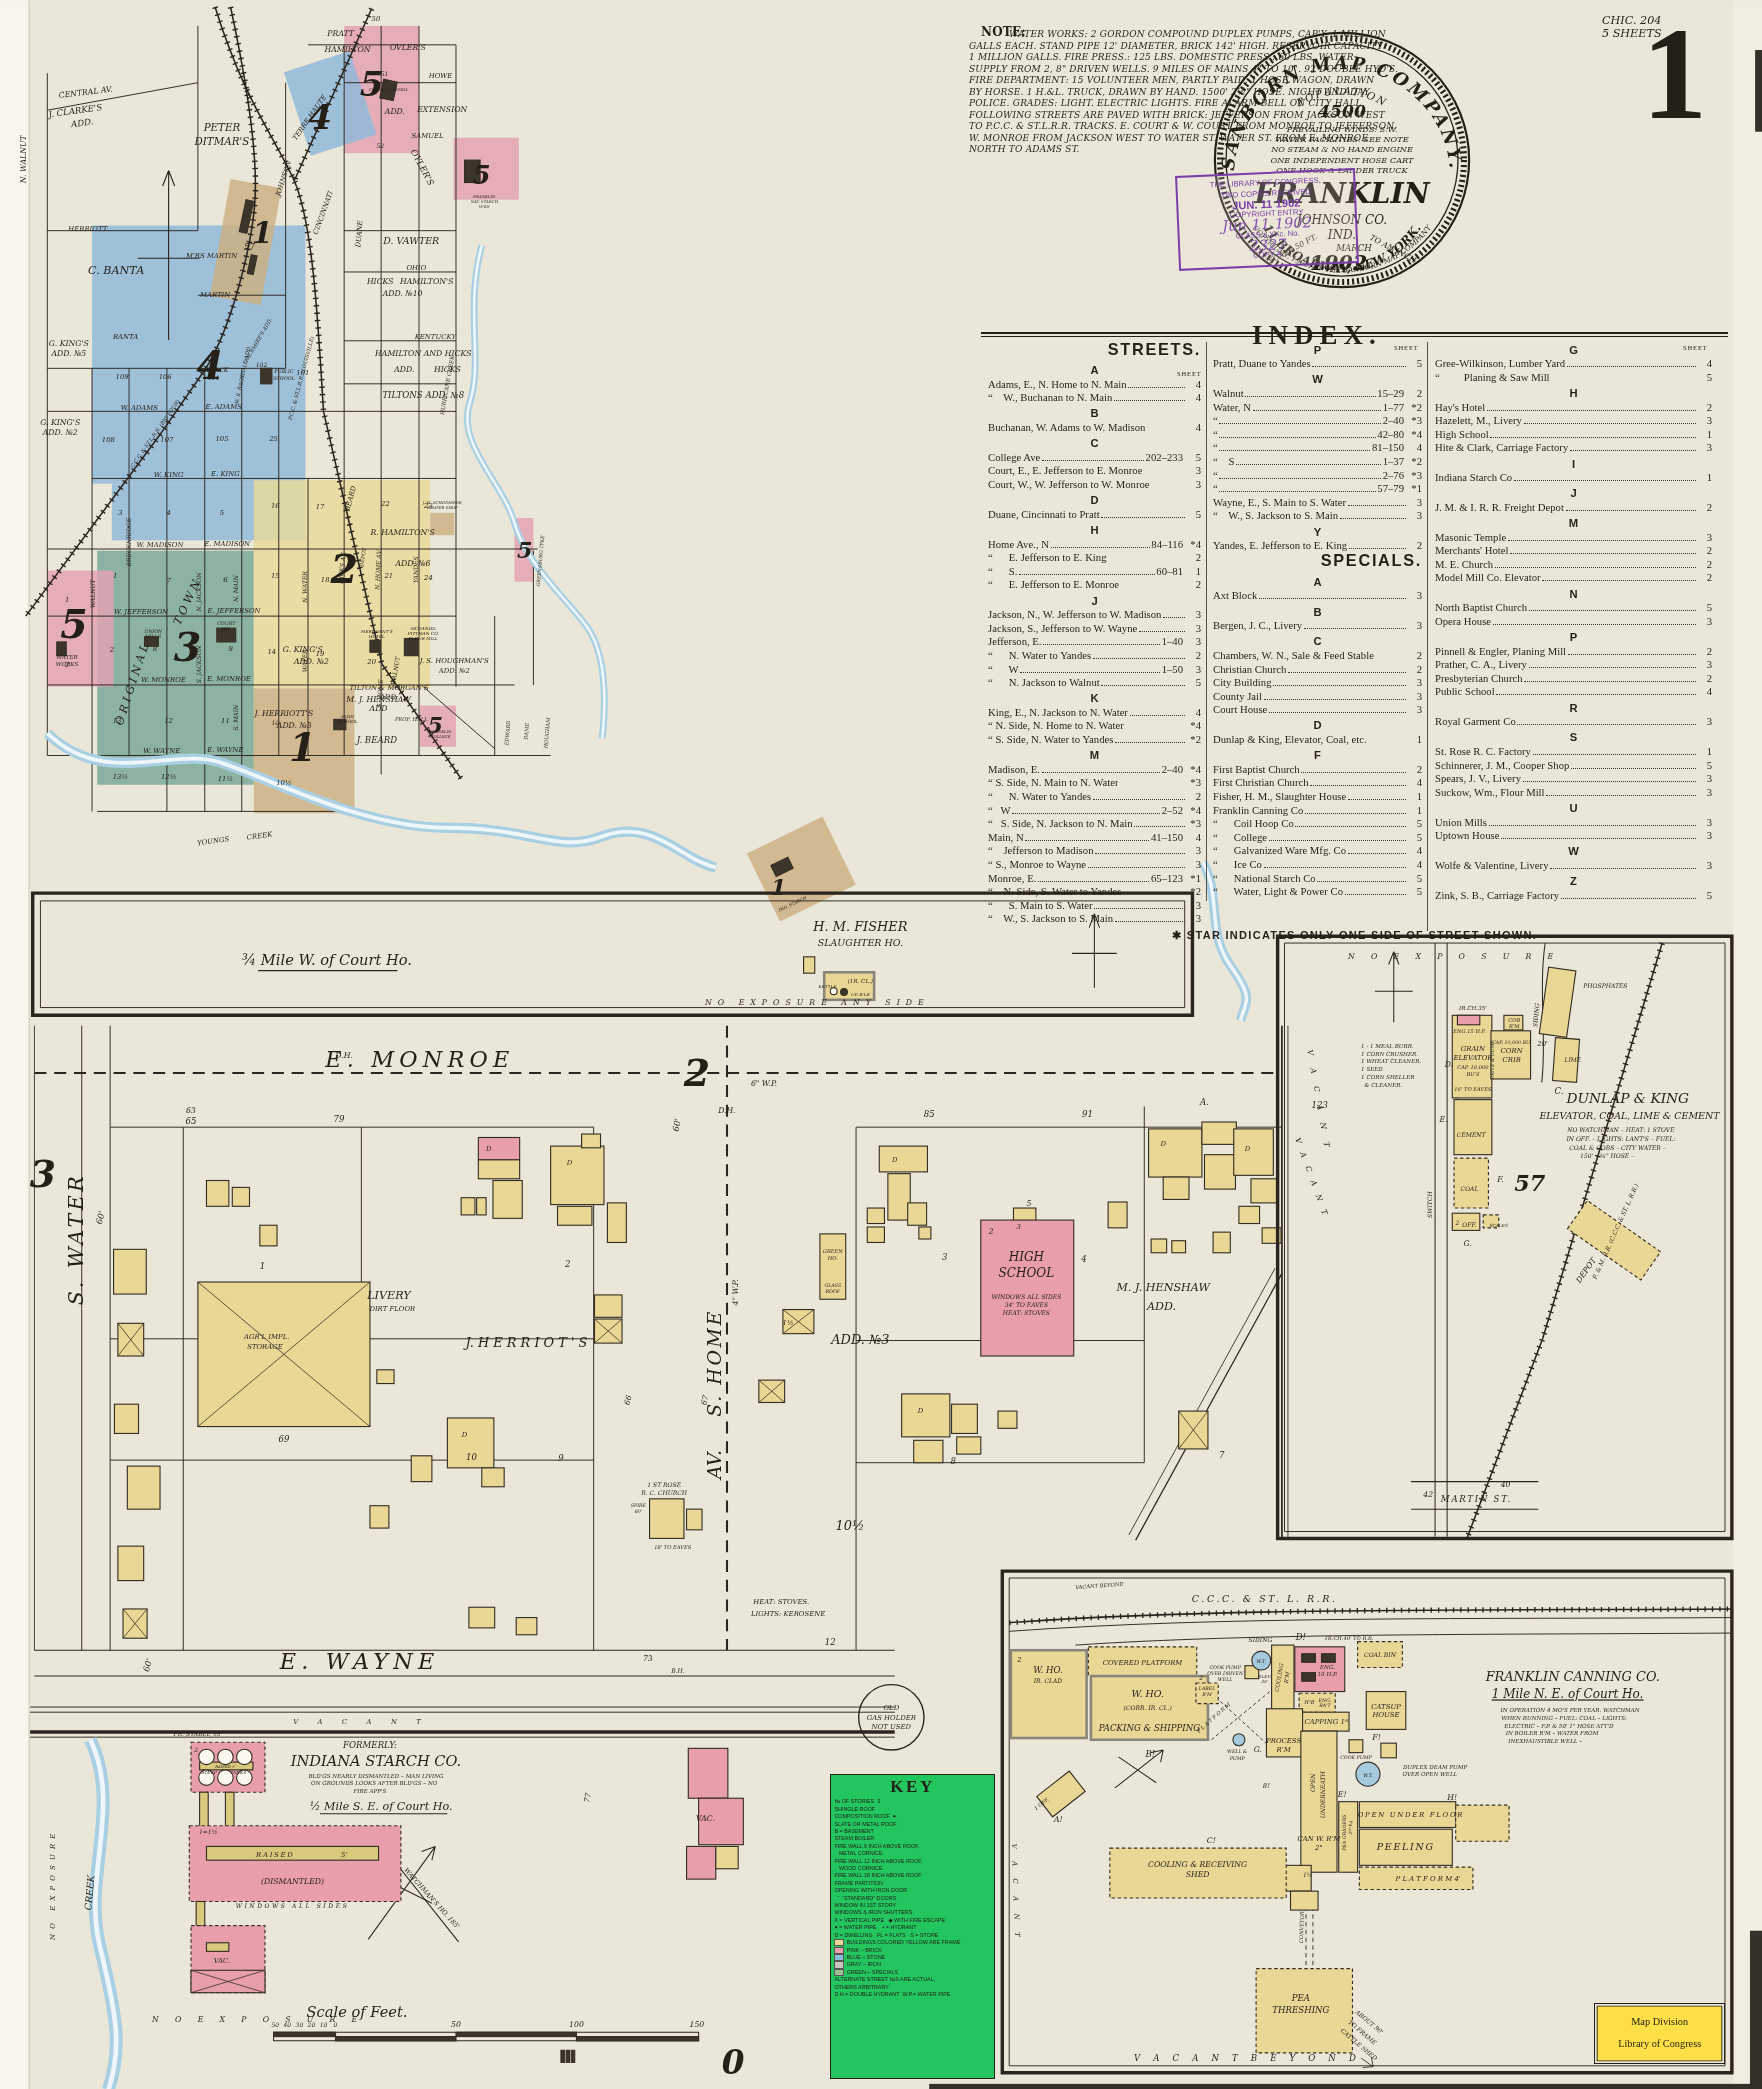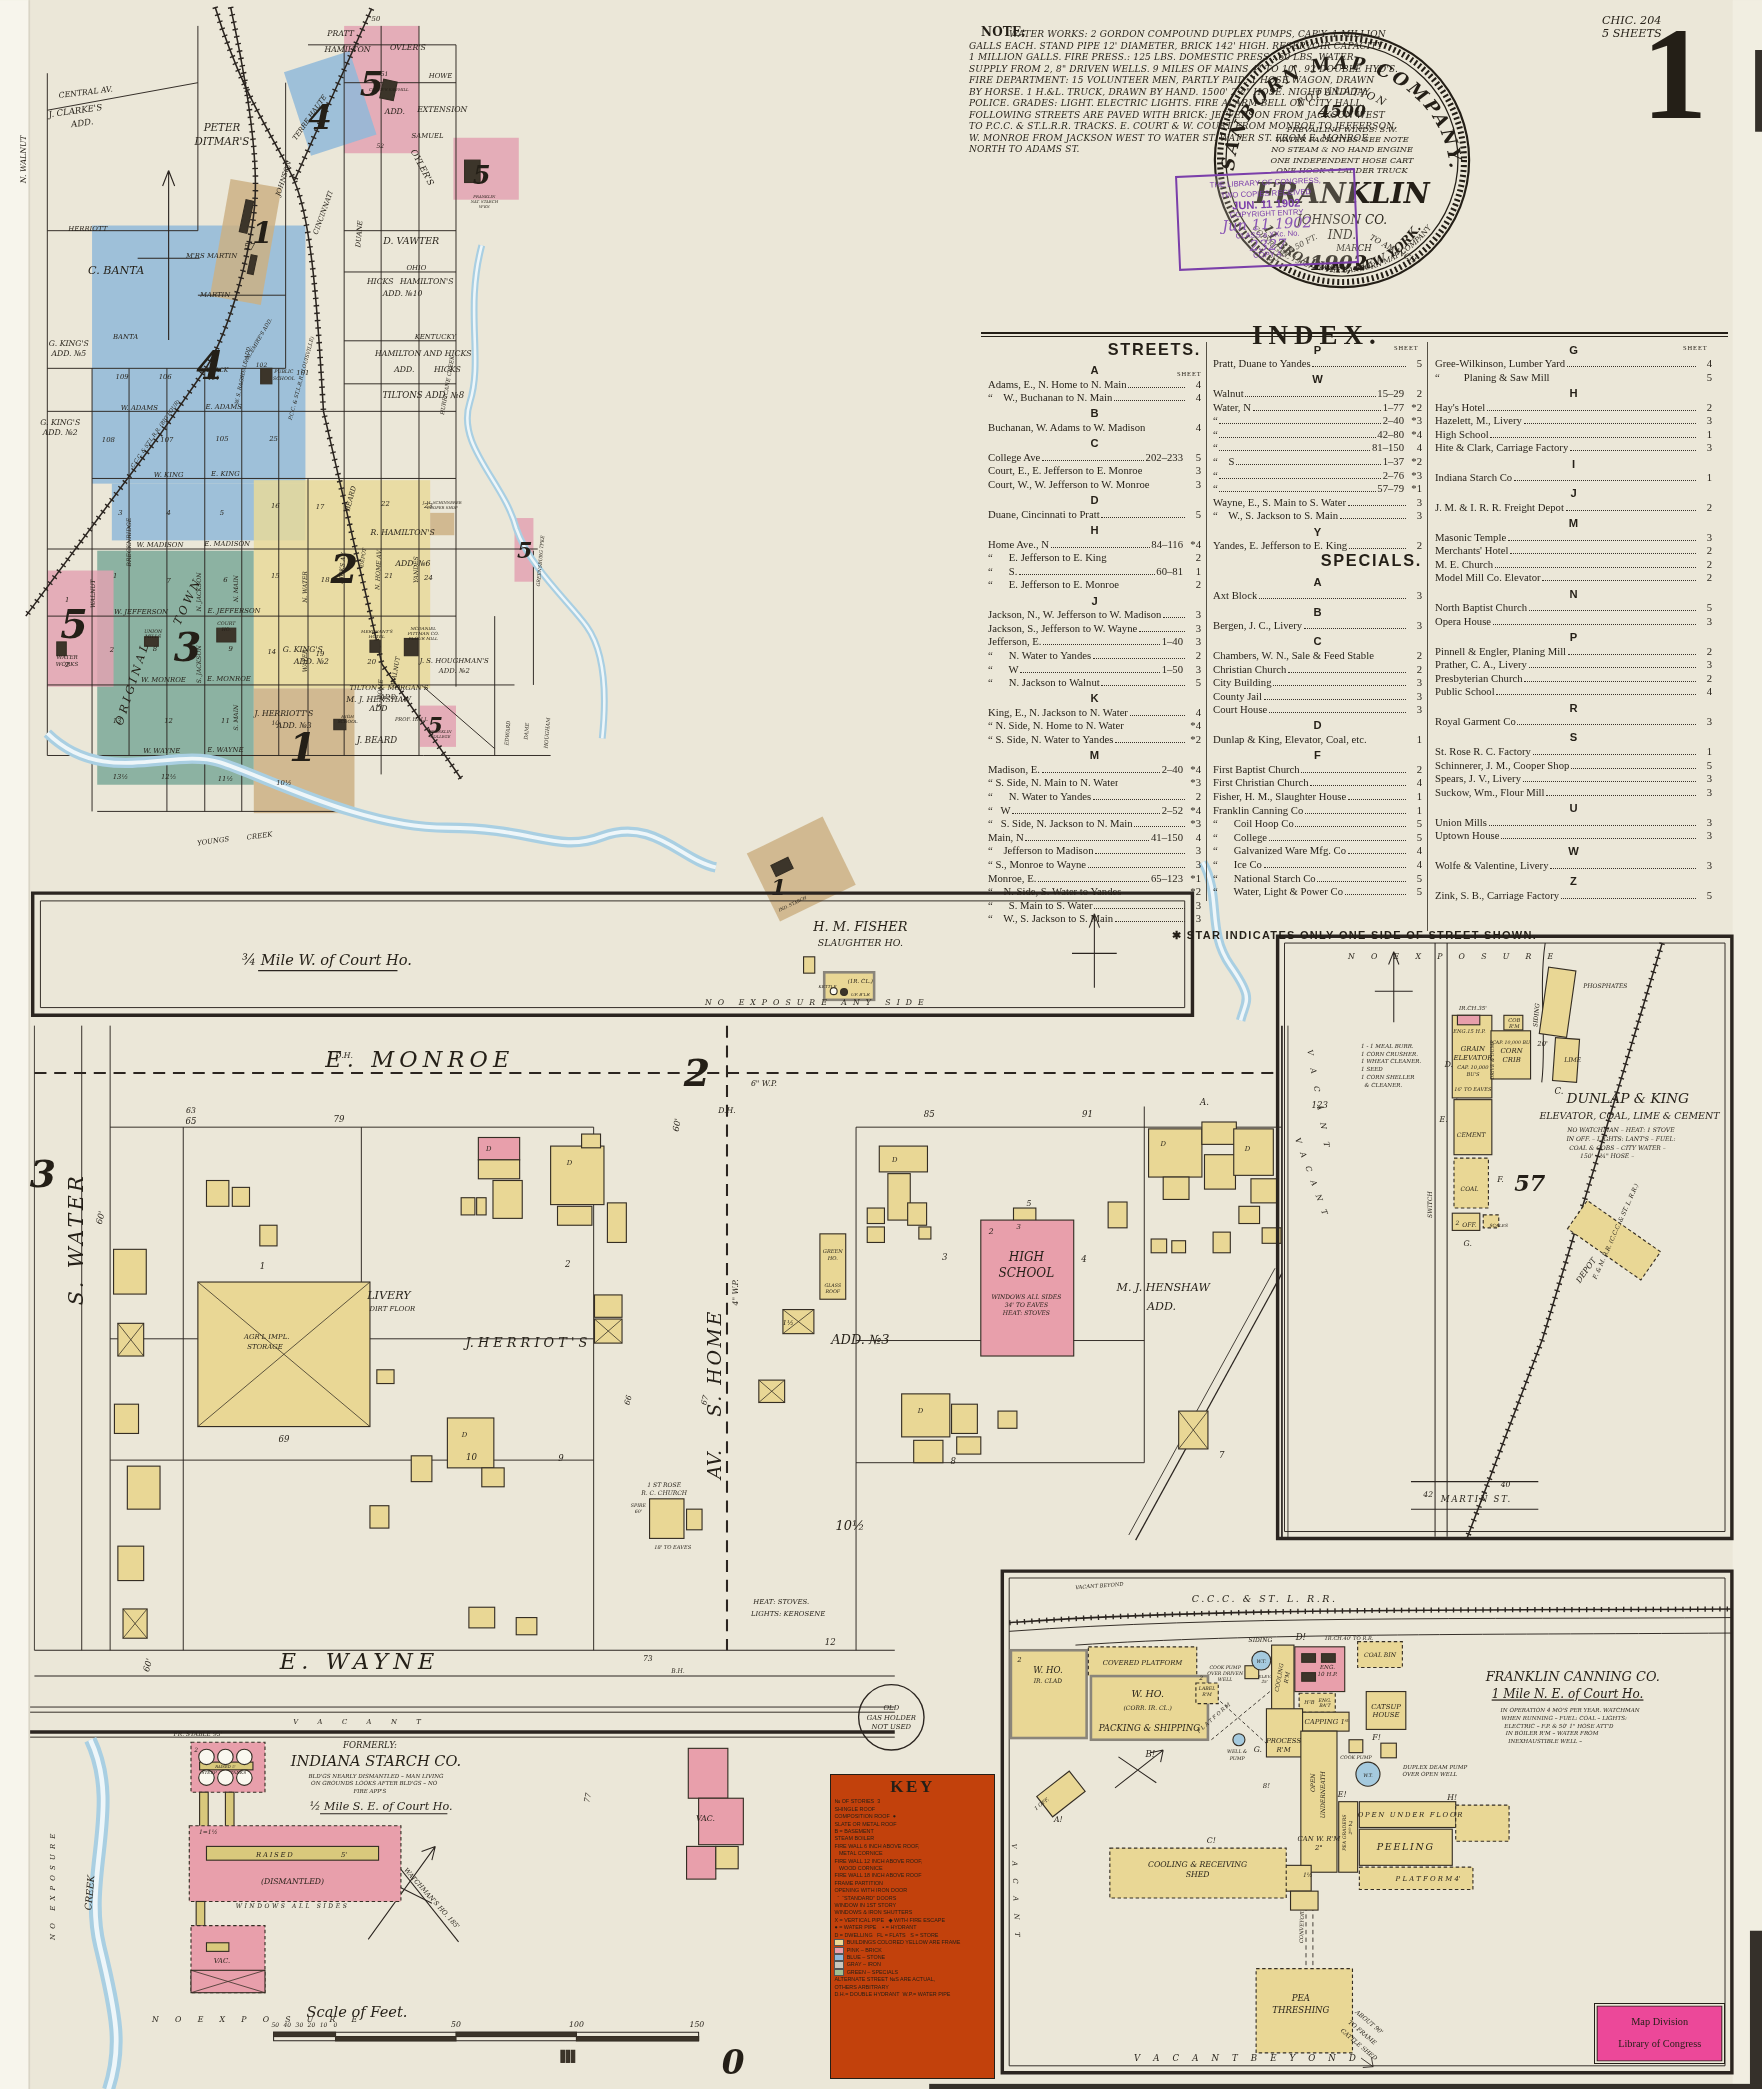--- a/index.html
+++ b/index.html
@@ -38,29 +38,29 @@
   .ix-dots{flex:1 0 5.2px;border-bottom:1.7px dotted #3a332a;margin:0 1.7px 2.6px 1.7px;min-width:3.4px;}
   .ix-dots.nd{border-bottom:none;}
   .ix-rg{padding-right:3.4px;}
   .ix-sh{width:14.6px;text-align:right;}
   .ix-sheetlbl{position:absolute;font-size:6.5px;letter-spacing:0.9px;font-family:"Liberation Serif",serif;}
   .ix-star{left:981px;top:929px;width:747px;text-align:center;font-family:"Liberation Sans",sans-serif;
            font-weight:bold;font-size:11px;letter-spacing:1.3px;}
   .ix-div{position:absolute;width:0.9px;background:#555044;}
   
   .keybox{left:830px;top:1774px;width:165px;height:305px;border:1.7px solid #241f17;
-          background:#c2410c;padding:1.7px 3.4px;box-sizing:border-box;}
+          background:#22c55e;padding:1.7px 3.4px;box-sizing:border-box;}
   .keybox h3{margin:0 0 1.7px;text-align:center;font-size:17px;letter-spacing:2.6px;
              font-family:"Liberation Serif",serif;}
   .kl-row{display:flex;align-items:center;gap:2.6px;font-family:"Liberation Sans",sans-serif;
           font-size:5.4px;line-height:7.4px;white-space:pre;}
   .kl-chip{display:inline-block;width:7.7px;height:5.2px;border:0.4px solid #555;}
   
   .mapdiv{left:1594px;top:2003px;width:126px;border:1.7px solid #241f17;box-shadow:0 0 0 1.7px #ebe7d8 inset,0 0 0 2.6px #241f17 inset;
-          text-align:center;padding:6.9px 1.7px;font-size:10.3px;line-height:22.4px;background:#ec4899;}
+          text-align:center;padding:6.9px 1.7px;font-size:10.3px;line-height:22.4px;background:#fde047;}
 </style>
 </head>
 <body>
 
 <div class="sheet">
 
   <svg width="1762" height="2090" viewBox="0 0 2048 2429">
 
     <g>
       <rect x="0" y="0" width="34" height="2429" fill="#f7f5ec"></rect>

